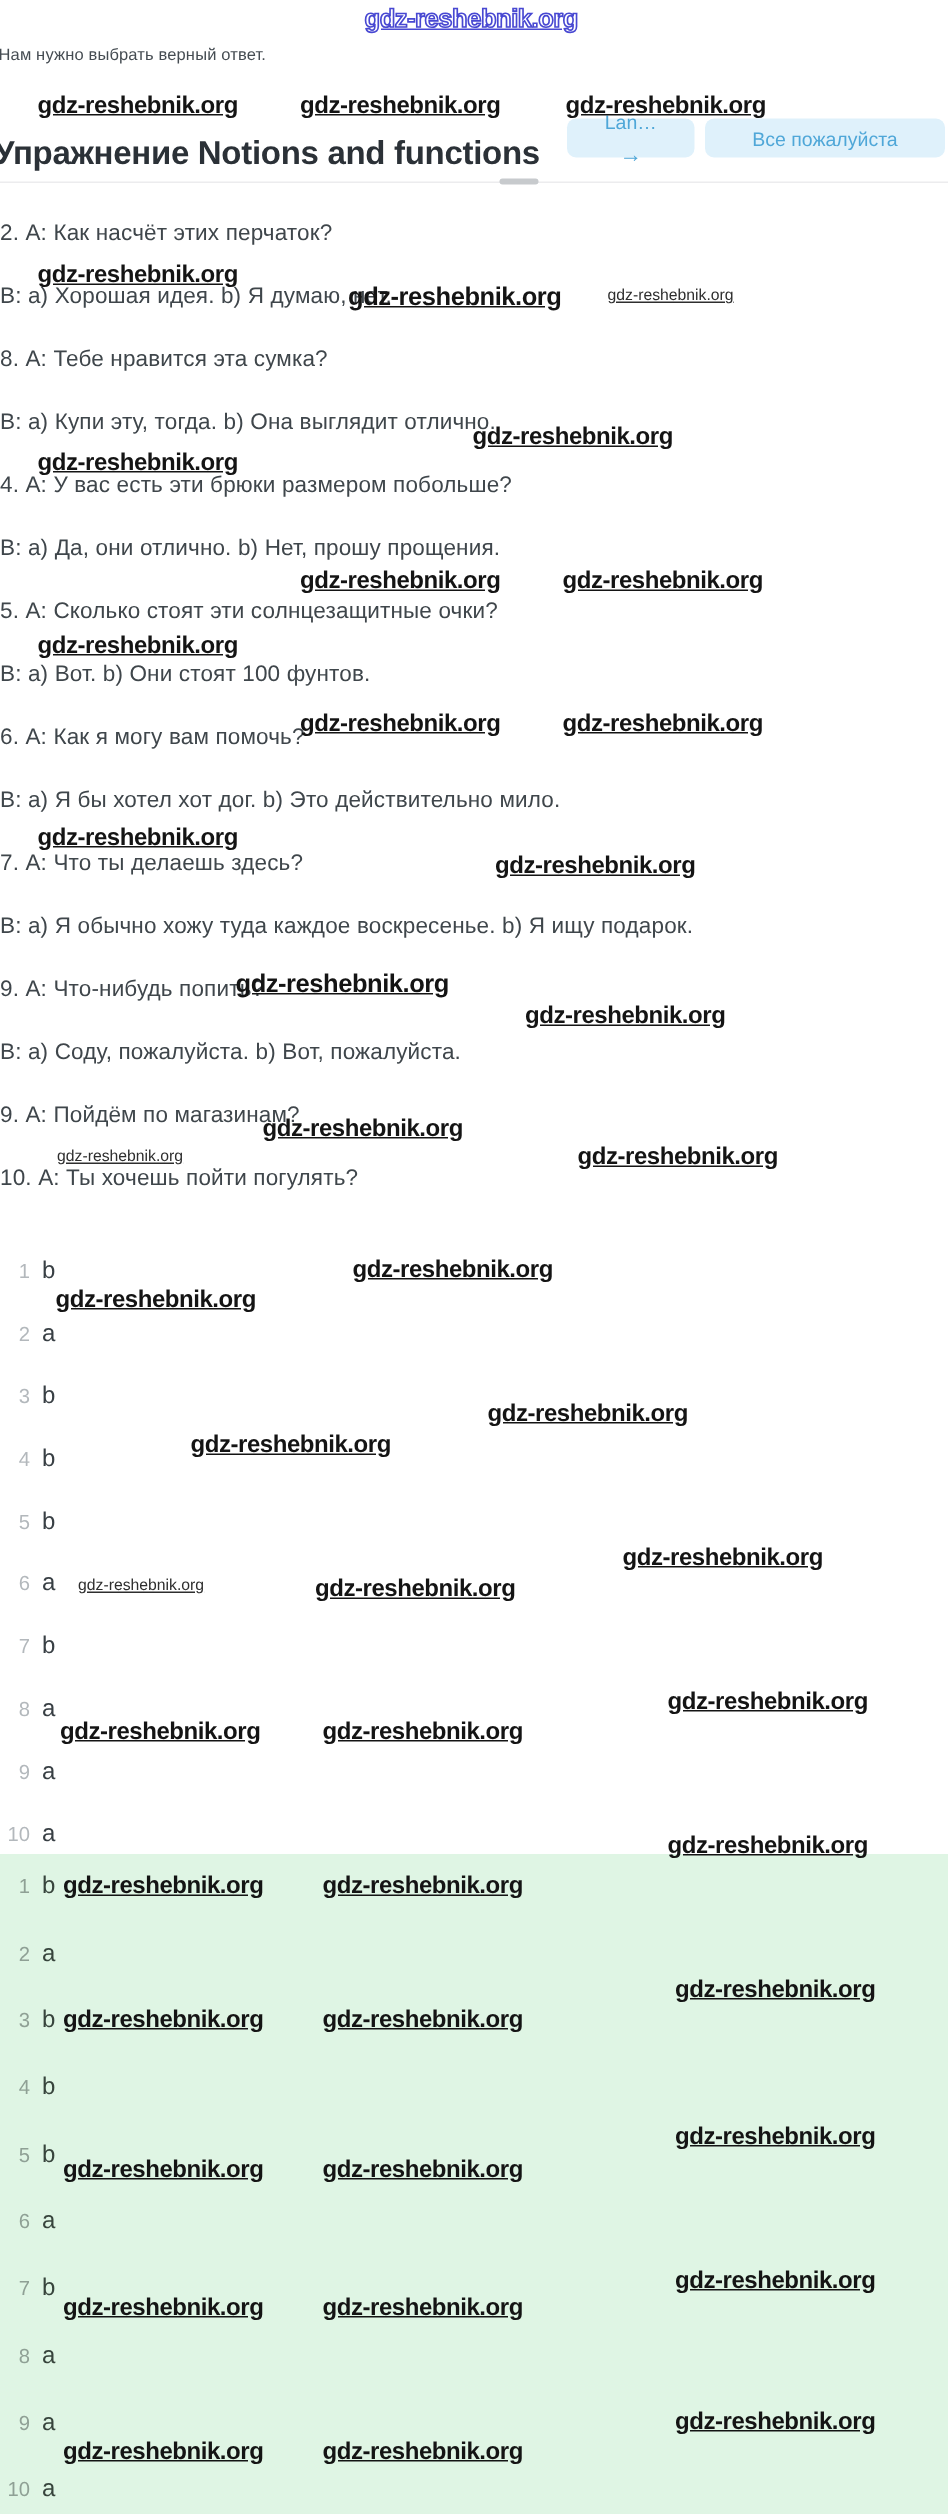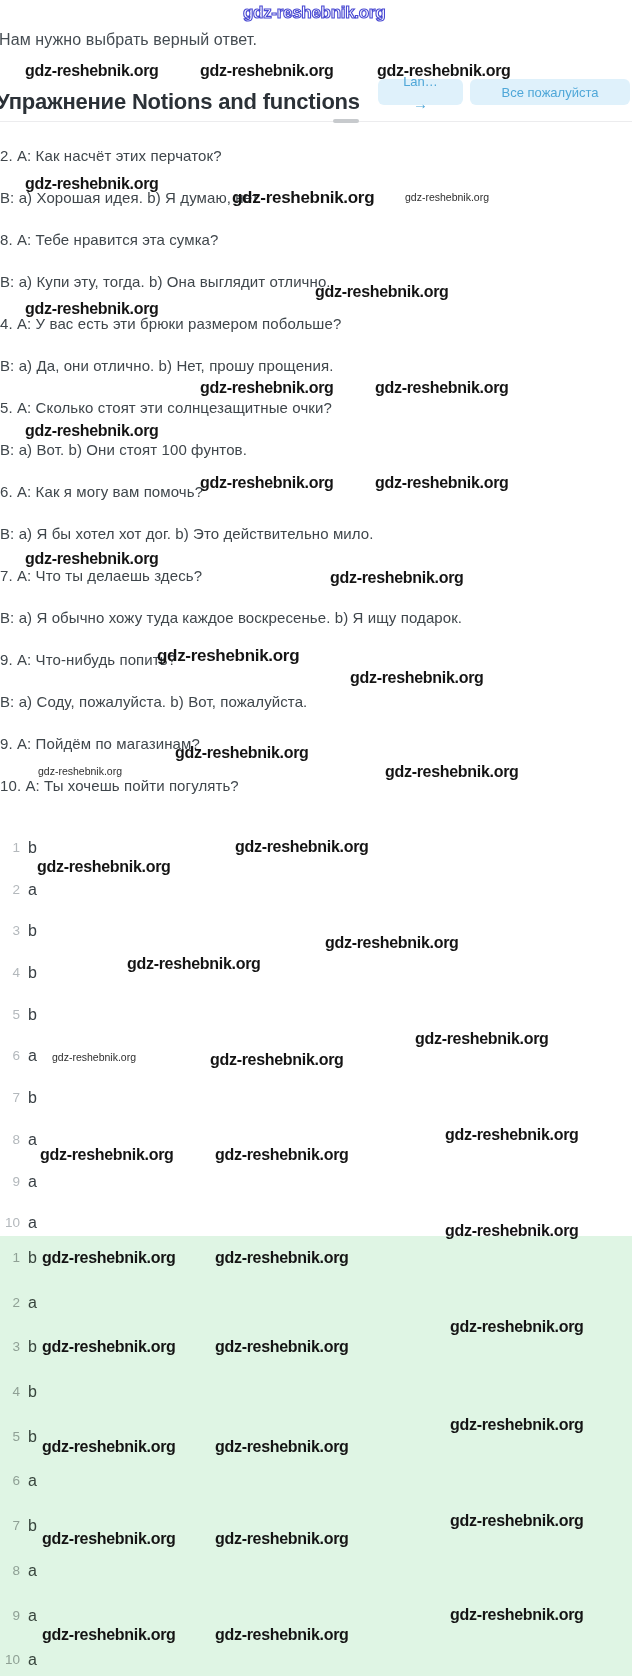--- a/index.html
+++ b/index.html
@@ -14,33 +14,34 @@
   
   .wm{
     position:absolute;
     white-space:nowrap;
     font-weight:700;
     font-size:16px;
     letter-spacing:-0.3px;
     color:#141414;
     z-index:5;
     pointer-events:none;
+    text-decoration:underline;
   }
   .wm.b17{font-size:17px;}
   .wm.sm{font-size:10.5px;font-weight:400;letter-spacing:0;color:#2e2e2e;}
   .wm.outline{
     font-size:17px;
     color:#5252d6;
     -webkit-text-fill-color:#ffffff;
     -webkit-text-stroke:1.1px #4848d2;
   }
   
   .intro{
     position:absolute;left:-1px;top:31px;
-    font-size:16px;color:#454c52;letter-spacing:0.1px;
+    font-size:11px;color:#454c52;letter-spacing:0.1px;
   }
   .title{
     position:absolute;left:-4px;top:74px;
     font-size:22px;font-weight:700;color:#2b3137;letter-spacing:-0.2px;
     white-space:nowrap;
   }
   .btn{
     position:absolute;top:79px;height:26px;
     background:#dff1fb;border:none;border-radius:6px;
     display:flex;align-items:center;justify-content:center;

